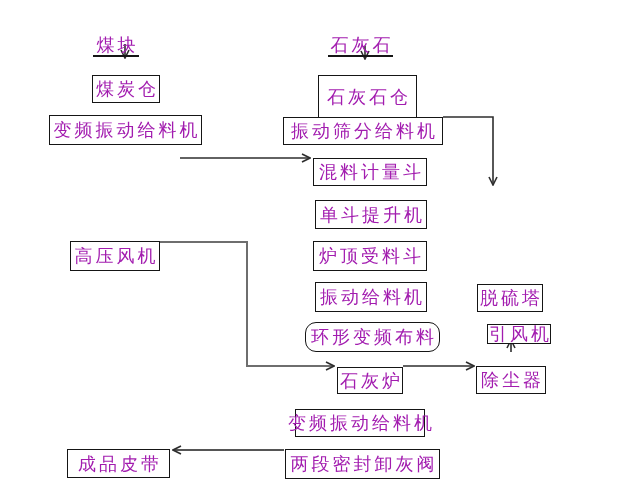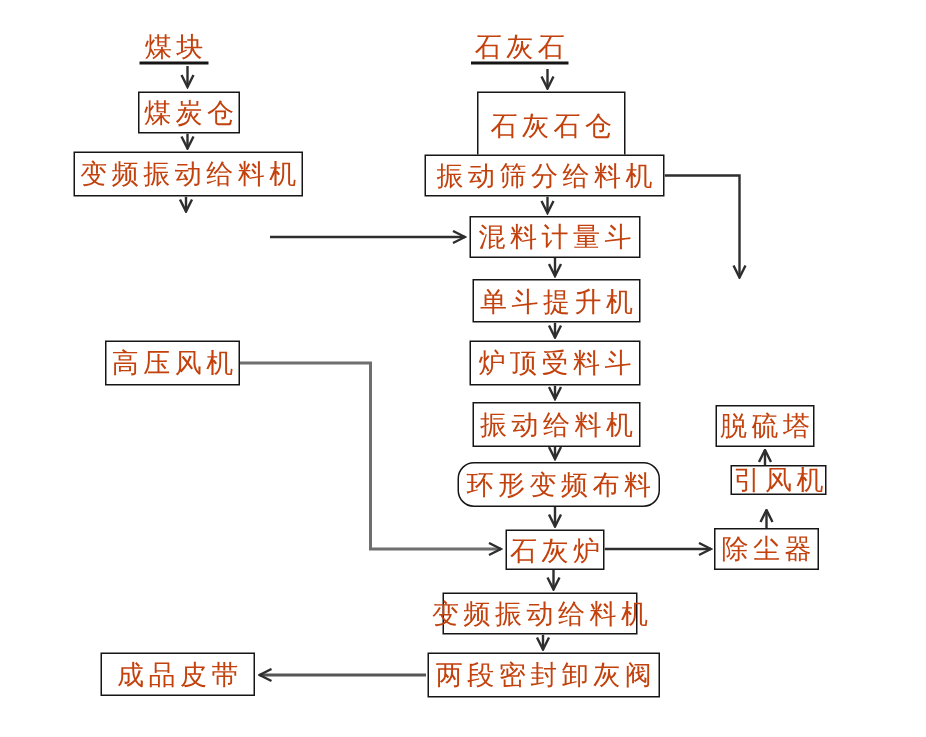--- a/index.html
+++ b/index.html
@@ -24,24 +24,25 @@
   }
   .node {
     position: absolute;
     box-sizing: border-box;
     display: flex;
     align-items: center;
     justify-content: center;
     font-size: 18px;
     letter-spacing: 3px;
     padding-left: 3px; 
-    color: #c2410c;
+    color: #a21caf;
     background: #ffffff;
     white-space: nowrap;
     line-height: 1;
+    margin-top: 14px;
   }
   .box {
     border: 1.6px solid #151515;
   }
   .src {
     border-bottom: 2px solid #151515;
     background: transparent;
   }
 </style>
 </head>
@@ -73,28 +74,28 @@
       <polyline points="403,366 474,366" marker-end="url(#ah)"></polyline>
       <polyline points="511,352 511,340" marker-end="url(#ah)"></polyline>
       <polyline points="510,310 510,300" marker-end="url(#ah)"></polyline>
       <polyline points="369,380 369,393" marker-end="url(#ah)"></polyline>
       <polyline points="362,423 362,433" marker-end="url(#ah)"></polyline>
       <polyline points="284,450 173,450" marker-end="url(#ah)" stroke="#555555" stroke-width="2"></polyline>
     </g>
   </svg>
 
   <div class="node src" style="left:93px;top:20px;width:46px;height:23px;">煤块</div>
-  <div class="node src" style="left:314px;top:20px;width:65px;height:23px;">石灰石</div>
+  <div class="node src" style="left:328px;top:20px;width:65px;height:23px;">石灰石</div>
 
   <div class="node box" style="left:92px;top:61px;width:68px;height:28px;">煤炭仓</div>
   <div class="node box" style="left:49px;top:101px;width:153px;height:30px;">变频振动给料机</div>
   <div class="node box" style="left:70px;top:227px;width:90px;height:30px;">高压风机</div>
   <div class="node box" style="left:67px;top:435px;width:103px;height:29px;">成品皮带</div>
 
-  <div class="node box" style="left:318px;top:61px;width:99px;height:46px;">石灰石仓</div>
+  <div class="node box" style="left:318px;top:61px;width:99px;height:46px;font-family:Liberation Mono, monospace;">石灰石仓</div>
   <div class="node box" style="left:283px;top:103px;width:160px;height:28px;">振动筛分给料机</div>
   <div class="node box" style="left:313px;top:144px;width:114px;height:28px;">混料计量斗</div>
   <div class="node box" style="left:315px;top:186px;width:112px;height:29px;">单斗提升机</div>
   <div class="node box" style="left:313px;top:227px;width:114px;height:30px;">炉顶受料斗</div>
   <div class="node box" style="left:315px;top:268px;width:112px;height:30px;">振动给料机</div>
   <div class="node box" style="left:305px;top:308px;width:135px;height:30px;border-radius:11px;">环形变频布料</div>
   <div class="node box" style="left:337px;top:353px;width:66px;height:27px;">石灰炉</div>
   <div class="node box" style="left:295px;top:395px;width:130px;height:28px;">变频振动给料机</div>
   <div class="node box" style="left:285px;top:435px;width:155px;height:30px;">两段密封卸灰阀</div>
 

